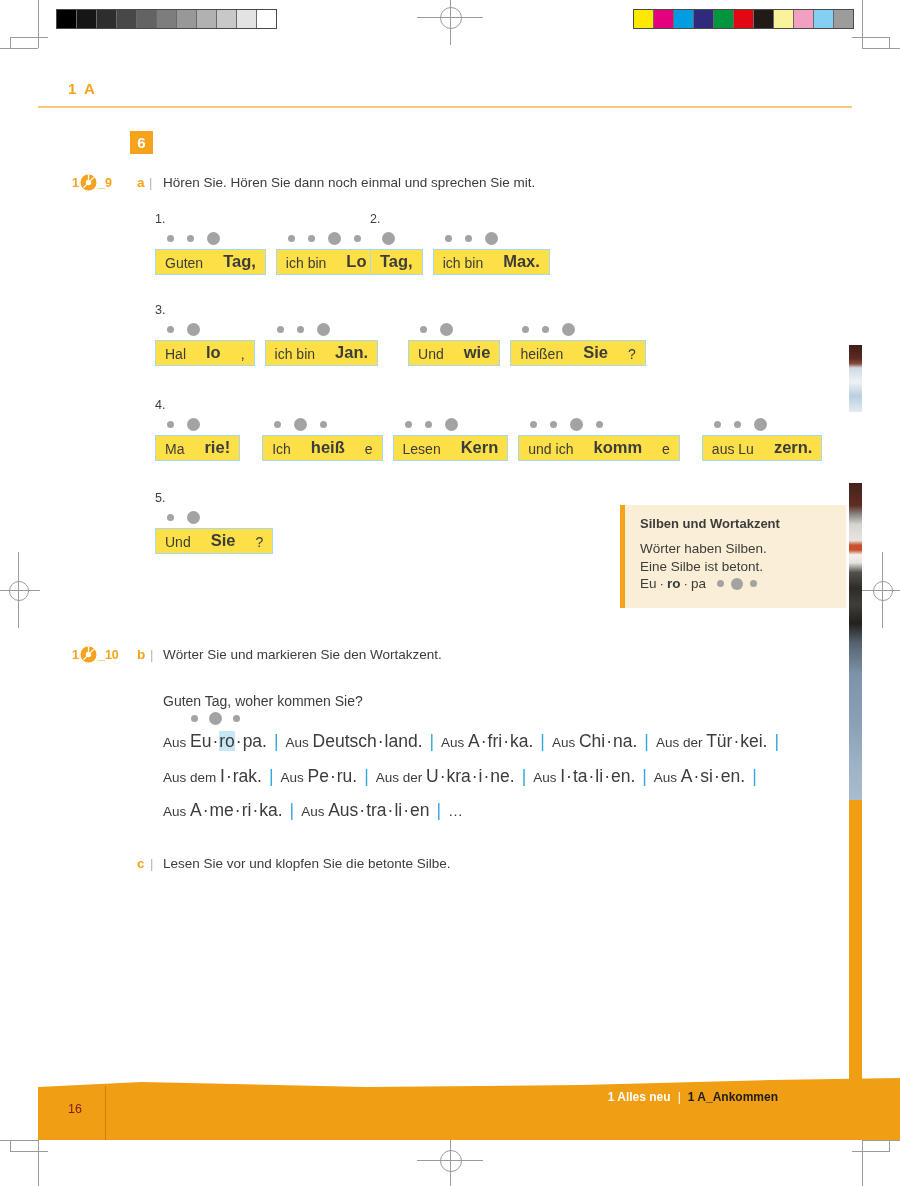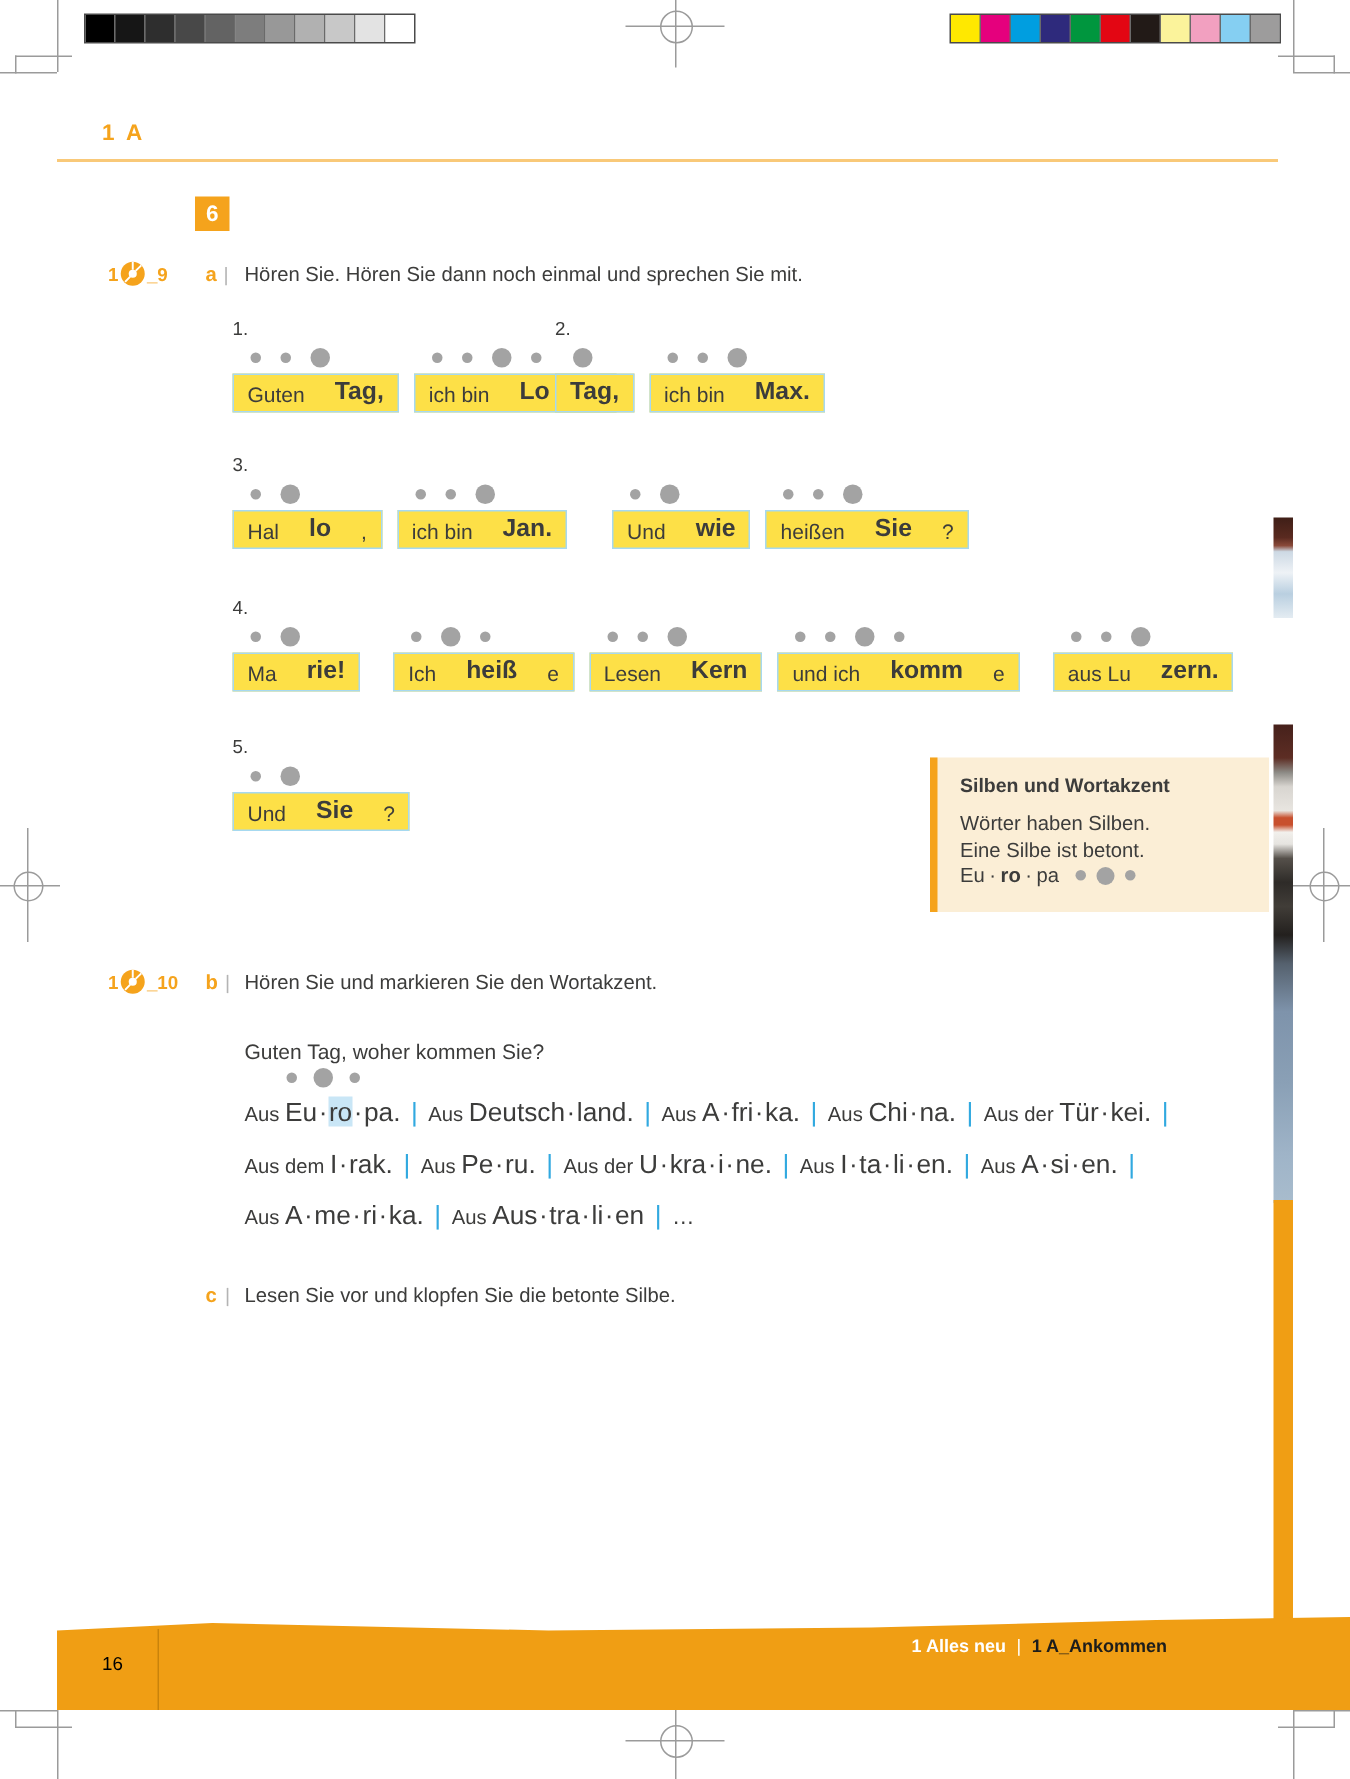--- a/index.html
+++ b/index.html
@@ -53,21 +53,21 @@
   .cline{font-size:17.5px;line-height:32.5px;white-space:nowrap;}
   .cline .pre{font-size:13.5px;}
   .cline .sep{margin:0 1px;}
   .cline .pipe{color:var(--cyan);margin:0 7px;}
   .cline .hl{background:var(--hl);}
   .cline .ell{font-size:15px;}
   
   #footer{position:absolute;left:38px;top:1078px;width:862px;height:62px;background:var(--orange2);
       clip-path:polygon(0 9px,12% 4px,38% 9px,63% 7px,85% 2px,100% 0,100% 62px,0 62px);}
   #footer .fdiv{position:absolute;left:67px;top:8px;bottom:0;width:1px;background:#c9830b;}
-  #page-number{position:absolute;left:30px;top:24px;font-size:12.5px;color:#000000;}
+  #page-number{position:absolute;left:30px;top:24px;font-size:12.5px;color:#7f1d1d;}
   #footer-right{position:absolute;right:122px;top:12px;font-size:12px;font-weight:700;white-space:nowrap;}
   #footer-right .w{color:#fff;}
   #footer-right .p{color:#fff;margin:0 7px;font-weight:400;}
   #footer-right .d{color:#1d1d1b;}
   
   #photo-a{position:absolute;left:849px;top:345px;width:13px;height:67px;
       background:linear-gradient(180deg,#3f1f17 0%,#5a2a20 20%,#8a4a3a 28%,#cdd9e4 34%,#eef2f6 55%,#b9cfe0 76%,#e4ecf2 100%);}
   #photo-b{position:absolute;left:849px;top:483px;width:13px;height:319px;
       background:linear-gradient(180deg,#46211b 0%,#5d2d24 7%,#8c8a85 10%,#d8d5d0 13%,#e8e5e0 18%,#c8502e 19.5%,#c8502e 21%,#f2f0ec 22.5%,#e6e4e0 25%,#55504a 28%,#2e2b28 33%,#413d38 38%,#23201e 44%,#55616e 50%,#7e93ab 60%,#8aa0b6 75%,#9fb4c8 90%,#a8bccd 100%);}
   #side-strip{position:absolute;left:849px;top:800px;width:13px;height:340px;background:var(--orange2);}
@@ -372,21 +372,21 @@
     <span>1</span>
     <svg width="17" height="17" viewBox="0 0 17 17">
       <circle cx="8.5" cy="8.5" r="8" fill="#F5A31C"></circle>
       <circle cx="8.5" cy="8.5" r="2.7" fill="#ffffff"></circle>
       <path d="M8.5 0.5 L8.5 5.8 M14.2 2.9 L10.4 6.6 M3.4 13.9 L6.8 10.4" stroke="#ffffff" stroke-width="1.3" fill="none"></path>
     </svg>
     <span>_10</span>
   </div>
   <div class="tletter" style="left:137px;top:647px">b</div>
   <div class="tpipe" style="left:150px;top:647px">|</div>
-  <div class="instr" style="left:163px;top:647px">Hören Sie und markieren Sie den Wortakzent.</div>
+  <div class="instr" style="left:163px;top:647px">Wörter Sie und markieren Sie den Wortakzent.</div>
 
   <div id="country-block">
     <div id="country-question">Guten Tag, woher kommen Sie?</div>
     <div id="country-lines">
       <div id="europa-dots">
           <span class="dot s"></span>
           <span class="dot l"></span>
           <span class="dot s"></span>
         </div>
     <div class="cline"><span class="pre">Aus&nbsp;</span><span>Eu</span><span class="sep">·</span><span class="hl">ro</span><span class="sep">·</span><span>pa.</span><span class="pipe">|</span><span class="pre">Aus&nbsp;</span><span>Deutsch</span><span class="sep">·</span><span>land.</span><span class="pipe">|</span><span class="pre">Aus&nbsp;</span><span>A</span><span class="sep">·</span><span>fri</span><span class="sep">·</span><span>ka.</span><span class="pipe">|</span><span class="pre">Aus&nbsp;</span><span>Chi</span><span class="sep">·</span><span>na.</span><span class="pipe">|</span><span class="pre">Aus der&nbsp;</span><span>Tür</span><span class="sep">·</span><span>kei.</span><span class="pipe">|</span></div>

